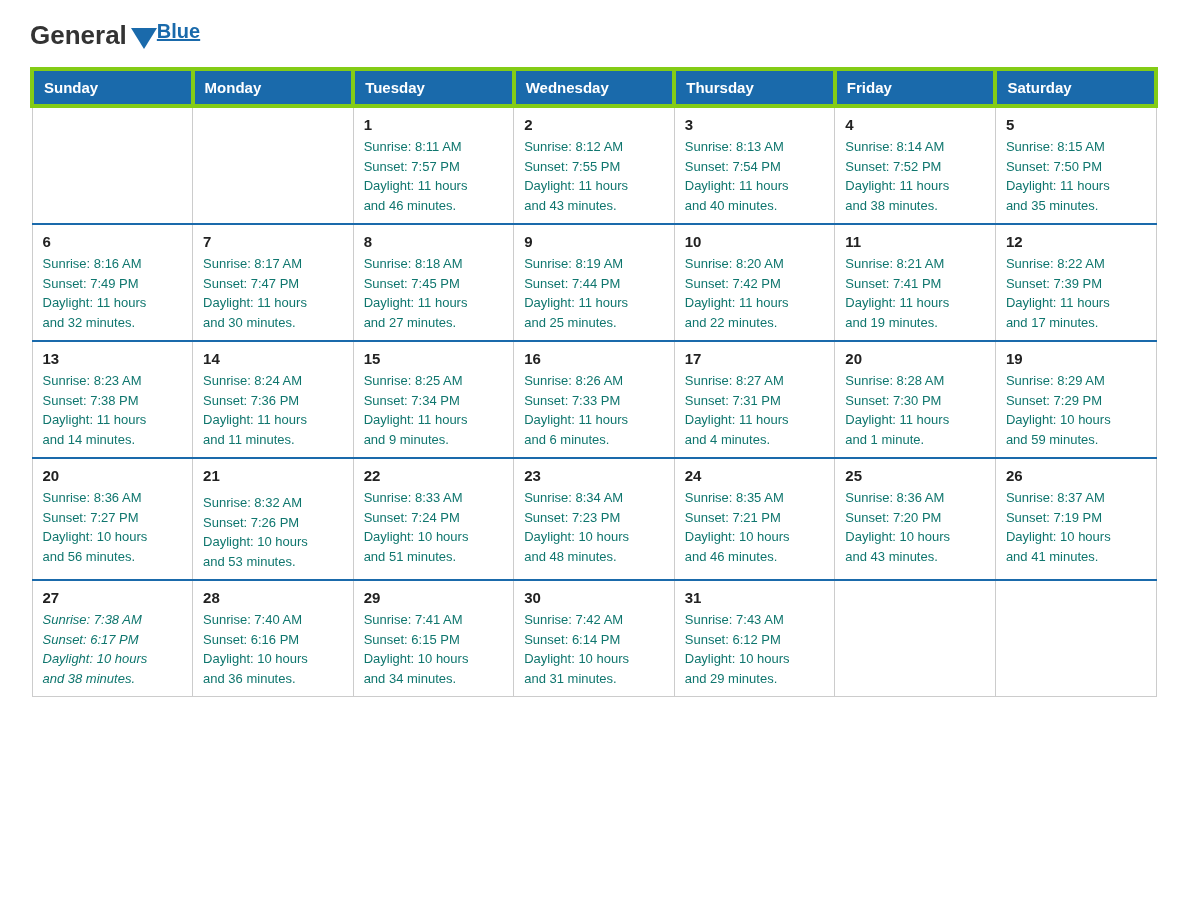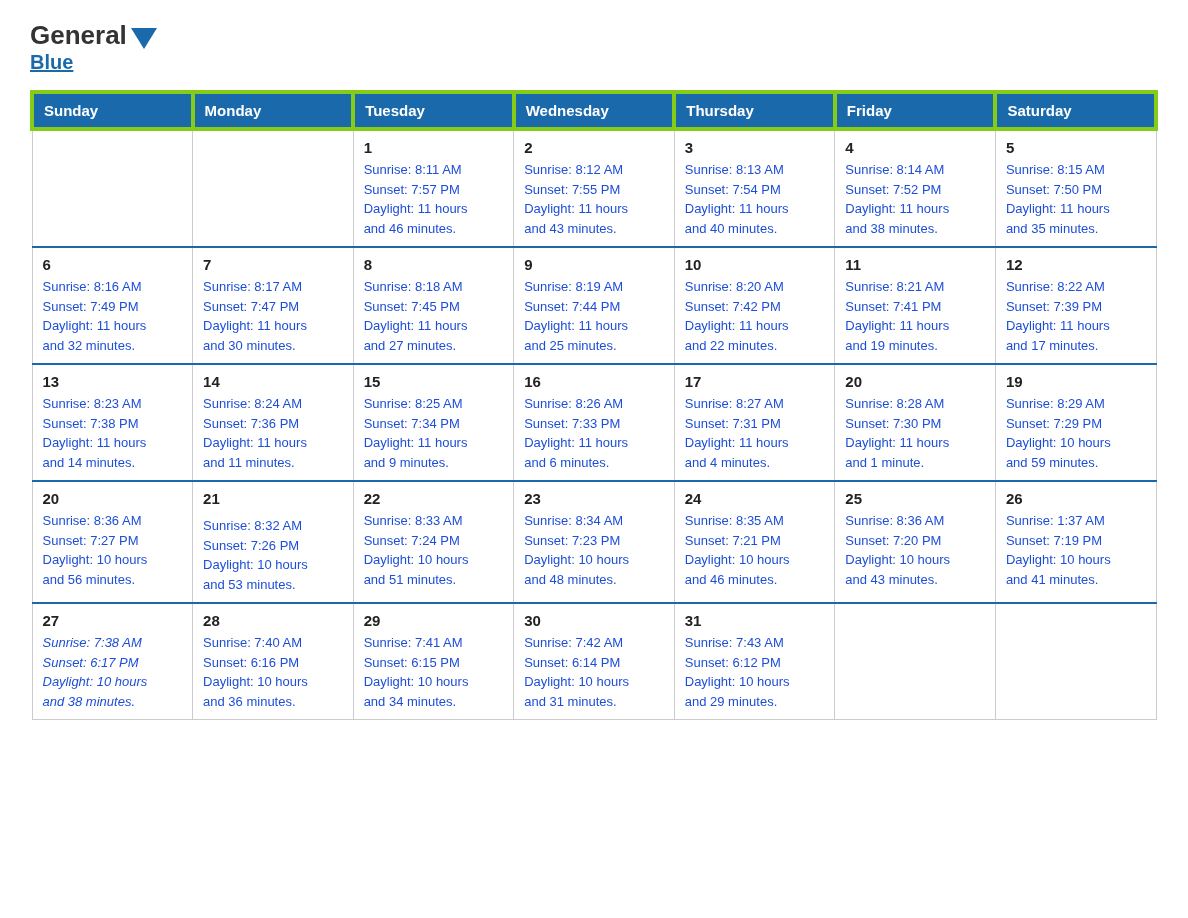--- a/index.html
+++ b/index.html
@@ -13,21 +13,21 @@
 
     .header {
       display: flex;
       justify-content: space-between;
       align-items: flex-start;
       margin-bottom: 16px;
     }
 
     .logo {
       display: flex;
-      flex-direction: column;
+      flex-direction: row;
       align-items: flex-start;
     }
 
     .title-block {
       text-align: right;
     }
 
     .month-title {
       font-size: 52px;
       font-weight: bold;
@@ -72,21 +72,21 @@
 
     .day-number {
       font-size: 15px;
       font-weight: bold;
       color: #222;
       margin-bottom: 4px;
     }
 
     .day-info {
       font-size: 13px;
-      color: #1d4ed8;
+      color: #0f766e;
       line-height: 1.5;
     }
 
     tbody tr {
       border-bottom: 1px solid #ccc;
     }
   </style>
 </head>
 <body>
 
@@ -297,21 +297,21 @@
         </td>
         <td>
           <div class="day-number">25</div>
           <div class="day-info" style="white-space: pre-line;">Sunrise: 8:36 AM
 Sunset: 7:20 PM
 Daylight: 10 hours
 and 43 minutes.</div>
         </td>
         <td>
           <div class="day-number">26</div>
-          <div class="day-info" style="white-space: pre-line;">Sunrise: 1:37 AM
+          <div class="day-info" style="white-space: pre-line;">Sunrise: 8:37 AM
 Sunset: 7:19 PM
 Daylight: 10 hours
 and 41 minutes.</div>
         </td>
       </tr>
       <tr>
         <td>
           <div class="day-number">27</div>
           <div class="day-info" style="white-space: pre-line; font-style: italic;">Sunrise: 7:38 AM
 Sunset: 6:17 PM

